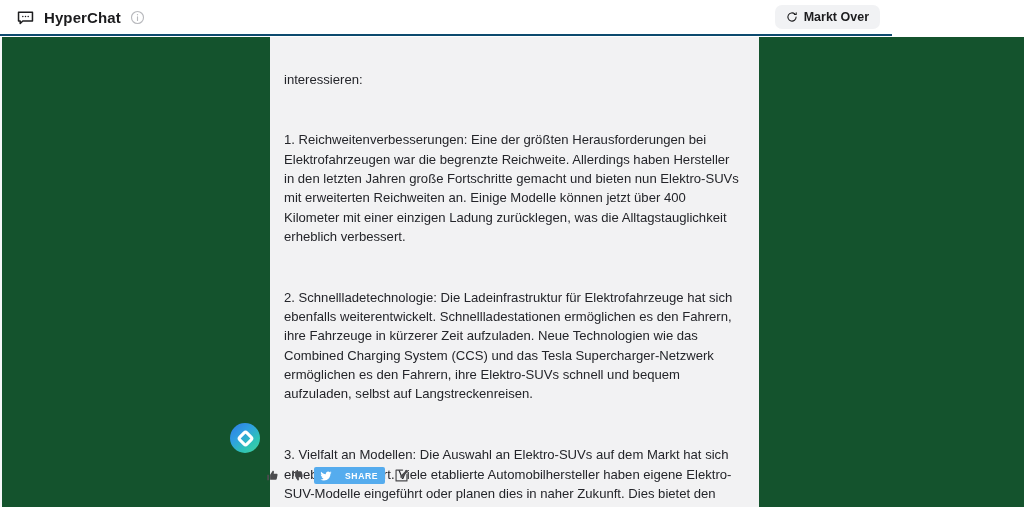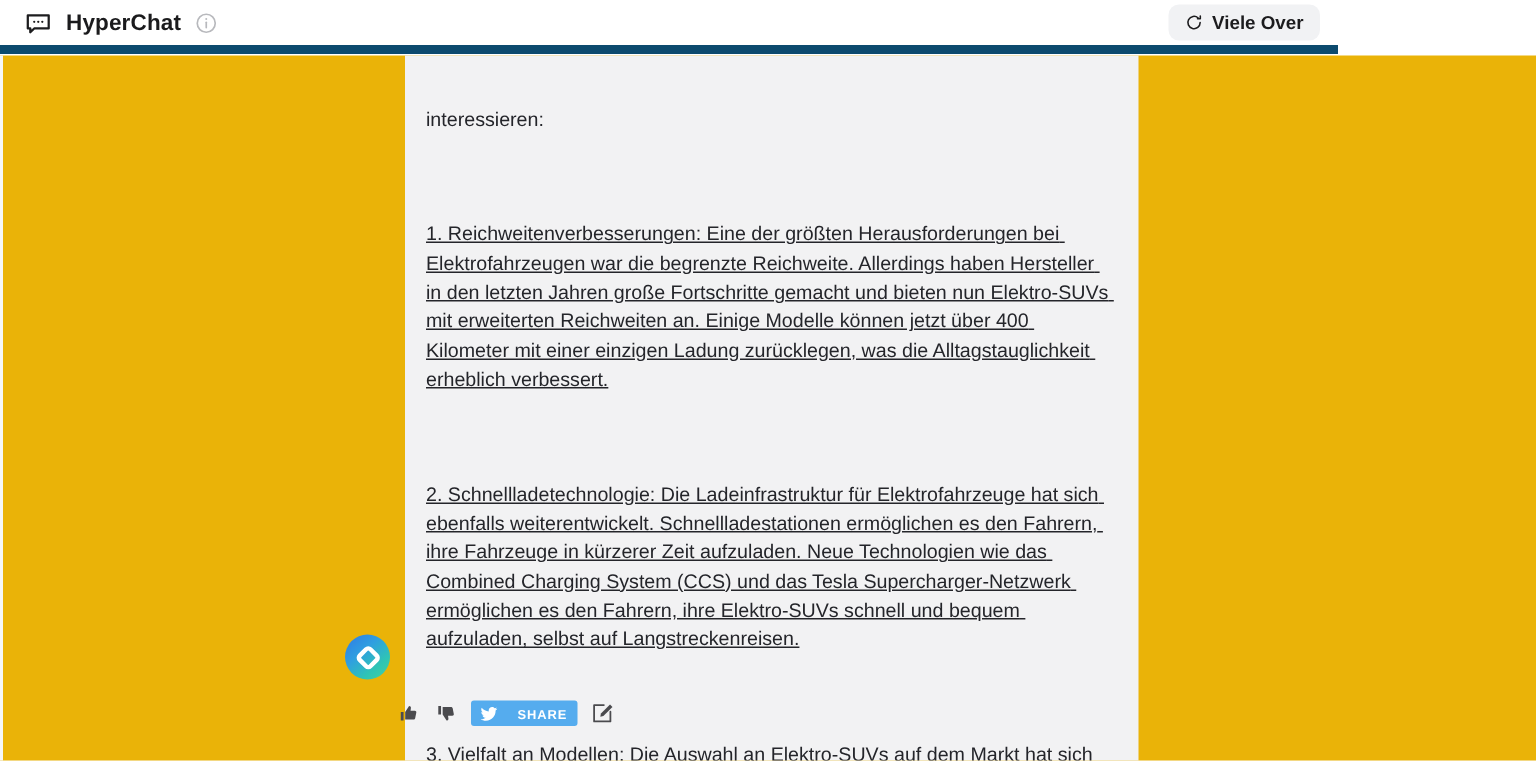--- a/index.html
+++ b/index.html
@@ -10,21 +10,21 @@
     font-family: "Liberation Sans", sans-serif;
     overflow: hidden;
   }
 
   
   .app-header {
     position: absolute;
     top: 0; left: 0;
     width: 892px; height: 36px;
     background: #ffffff;
-    border-bottom: 6px solid #0c4a6e;
+    border-bottom: 2px solid #0c4a6e;
     display: flex;
     align-items: center;
     padding: 0 12px 0 16px;
     gap: 26px;
   }
   .header-left { display: flex; align-items: center; gap: 9px; }
   .chat-icon { width: 19px; height: 19px; display: block; color: #1d1d1f; }
   .app-title {
     font-size: 15px;
     font-weight: 700;
@@ -50,21 +50,21 @@
     color: #1c1c1e;
     white-space: nowrap;
   }
   .reload-icon { width: 12px; height: 12px; display: block; color: #1c1c1e; }
 
   
   .content-area {
     position: absolute;
     top: 37px; left: 0;
     width: 1024px; height: 470px;
-    background: #eab308;
+    background: #14532d;
     border-left: 2px solid #f6f7f9;
     overflow: hidden;
   }
 
   .message-row {
     position: absolute;
     left: 0; top: 0;
     width: 1024px;
   }
 
@@ -96,21 +96,21 @@
   }
   .bubble-text {
     font-size: 13.1px;
     line-height: 19.3px;
     color: #24252a;
     white-space: pre-wrap;
     margin: 0;
     word-break: normal;
   }
   .bubble-text .clipped-line { display: block; }
-  .bubble-text .para { display: block; margin-top: 19px; text-decoration: underline; }
+  .bubble-text .para { display: block; margin-top: 3px; }
   .bubble-text .para:first-child { margin-top: 0; }
 
   
   .action-bar {
     position: absolute;
     left: 262px;
     top: 430px;
     display: flex;
     align-items: center;
     gap: 8px;
@@ -167,21 +167,21 @@
     </span>
   </div>
   <div class="header-spacer"></div>
   <button class="start-over-btn">
     <span class="reload-icon">
       <svg viewBox="0 0 24 24" fill="none" stroke="currentColor" stroke-width="2.1" stroke-linecap="round" stroke-linejoin="round">
         <path d="M20.2 12a8.2 8.2 0 1 1-2.6-6"></path>
         <polyline points="20.4,3.4 20.4,7.1 16.7,7.1"></polyline>
       </svg>
     </span>
-    <span class="label">Viele Over</span>
+    <span class="label">Markt Over</span>
   </button>
 </div>
 
 <div class="content-area">
   <div class="message-row">
 
     <div class="avatar">
       <span class="inner-mark"></span>
     </div>
 

